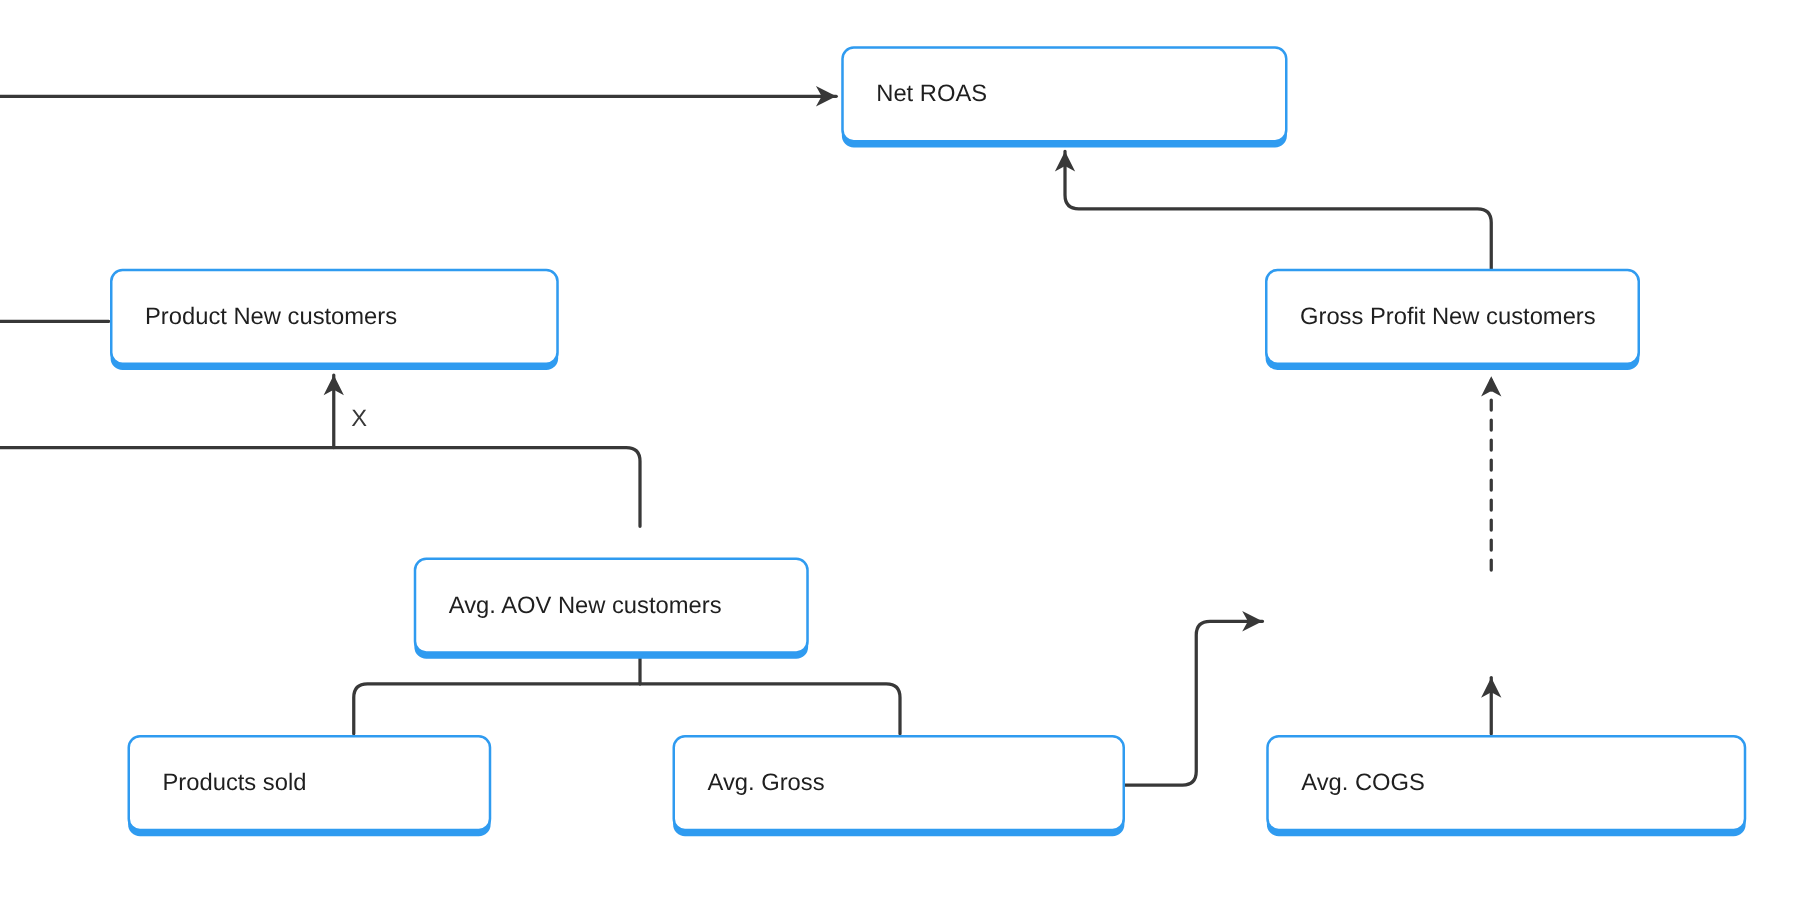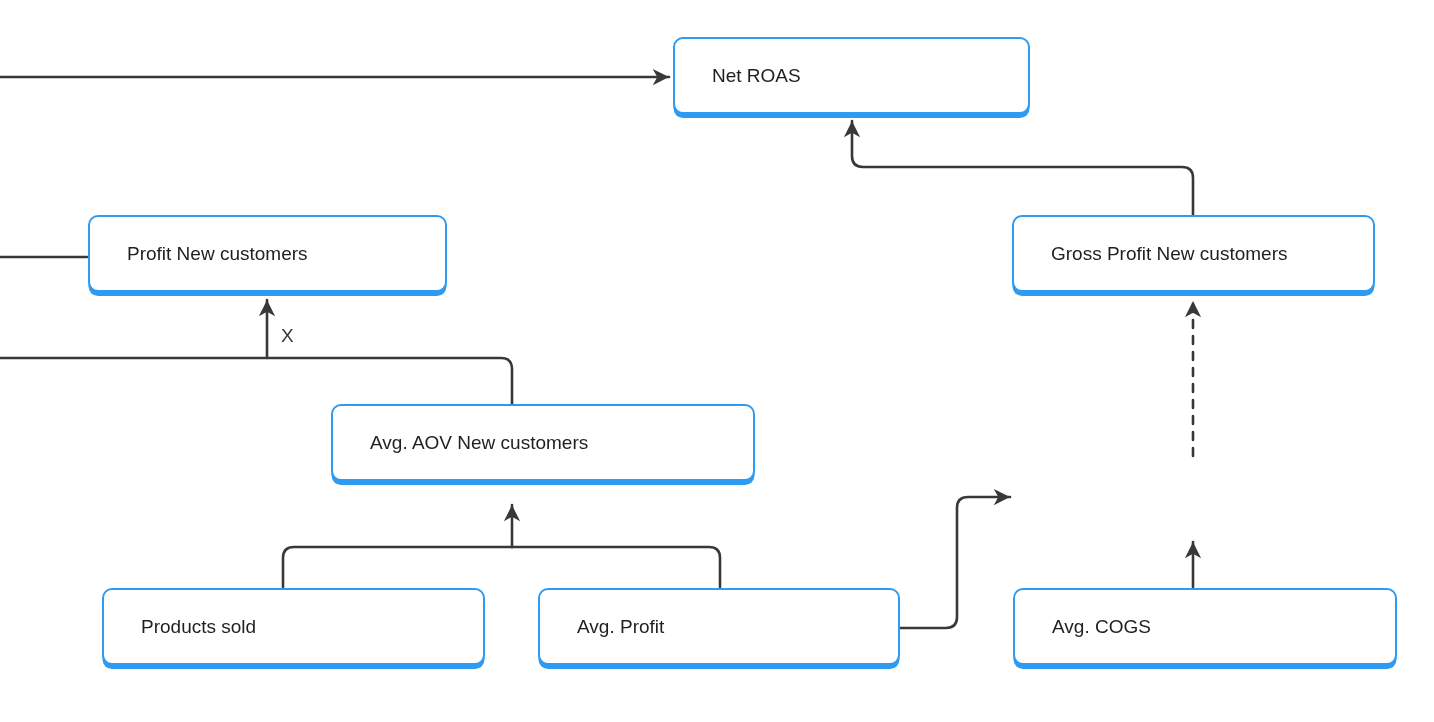--- a/index.html
+++ b/index.html
@@ -29,21 +29,21 @@
   .node{
     position:absolute;
     height:77px;
     box-sizing:border-box;
     background:var(--node-fill);
     border:2.5px solid var(--accent);
     border-radius:10px;
     box-shadow:0 4.5px 0 -0.5px var(--accent);
     display:flex;
     align-items:center;
-    padding-left:37px;
+    padding-left:26px;
     cursor:pointer;
   }
   .node-label{
     font-size:19px;
     color:var(--text);
     white-space:nowrap;
   }
   .op-label{
     position:absolute;
     left:281px;top:325px;
@@ -84,38 +84,38 @@
     <path class="edge" d="M 1193 587 V 542" marker-end="url(#arrowhead)"></path>
 
     <path class="edge dashed" d="M 1193 456 V 301" marker-end="url(#arrowhead)"></path>
   </svg>
 
   <div class="node" style="left:673px;top:37px;width:357px">
     <span class="node-label">Net ROAS</span>
   </div>
 
   <div class="node" style="left:88px;top:215px;width:359px">
-    <span class="node-label">Profit New customers</span>
+    <span class="node-label">Product New customers</span>
   </div>
 
-  <div class="node" style="left:1012px;top:215px;width:363px">
+  <div class="node" style="left:1012px;top:215px;width:300px">
     <span class="node-label">Gross Profit New customers</span>
   </div>
 
-  <div class="node" style="left:331px;top:404px;width:424px">
+  <div class="node" style="left:331px;top:446px;width:316px">
     <span class="node-label">Avg. AOV New customers</span>
   </div>
 
 
-  <div class="node" style="left:102px;top:588px;width:383px">
+  <div class="node" style="left:102px;top:588px;width:291px">
     <span class="node-label">Products sold</span>
   </div>
 
   <div class="node" style="left:538px;top:588px;width:362px">
-    <span class="node-label">Avg. Profit</span>
+    <span class="node-label">Avg. Gross</span>
   </div>
 
   <div class="node" style="left:1013px;top:588px;width:384px">
     <span class="node-label">Avg. COGS</span>
   </div>
 
   <div class="op-label">X</div>
 
 </div>
 

